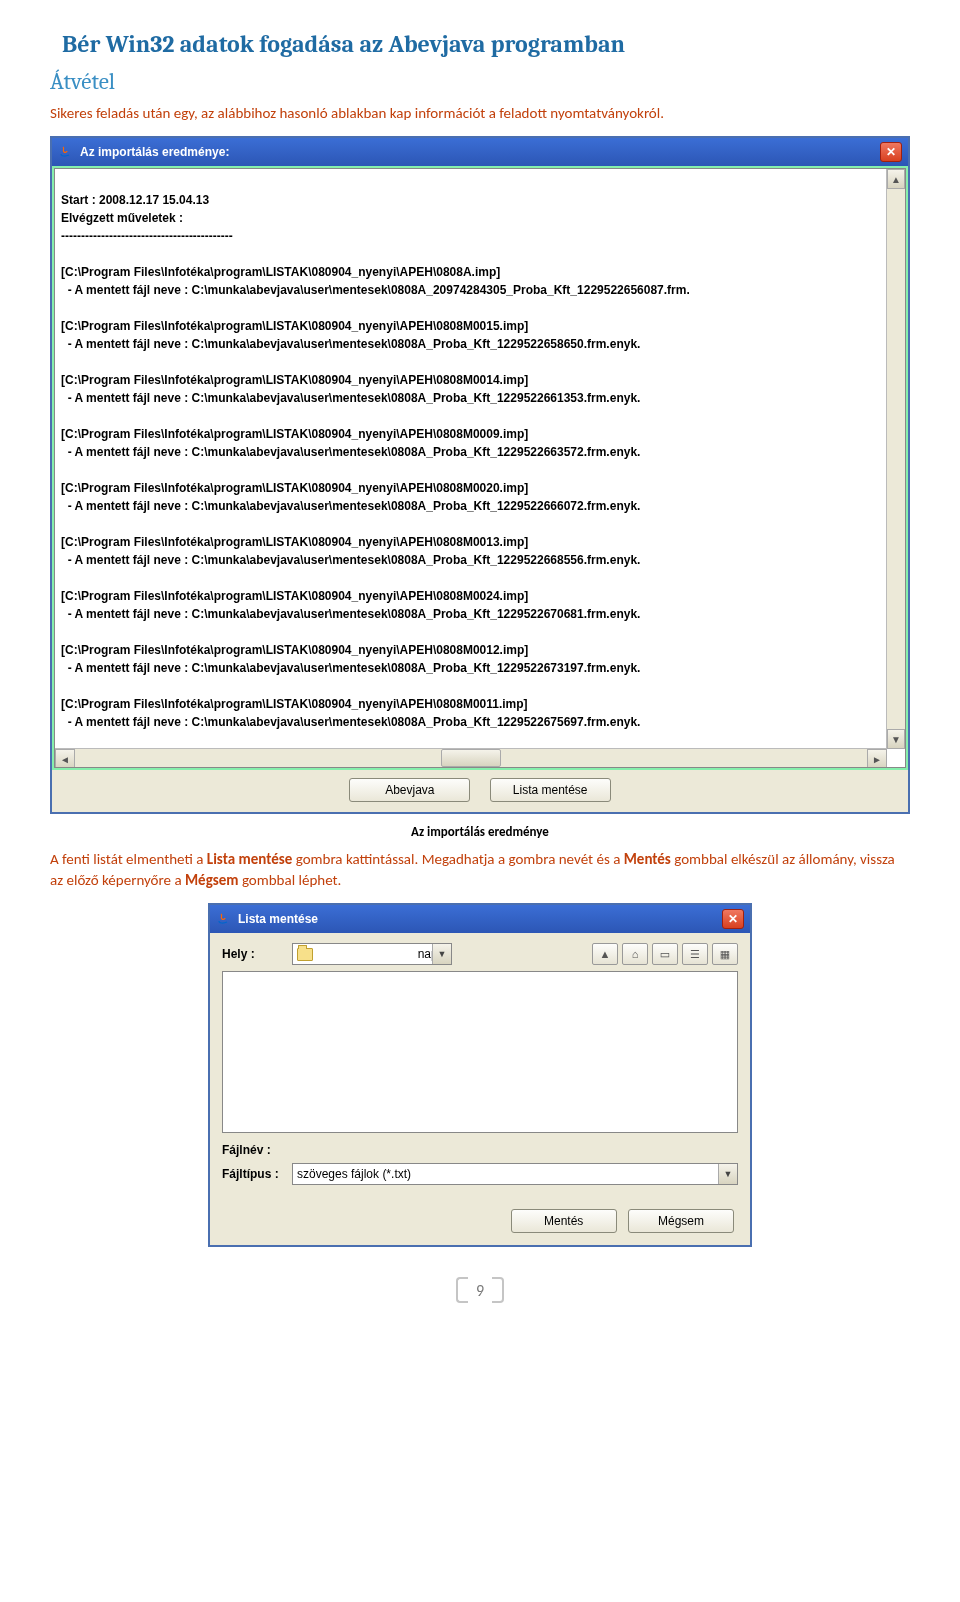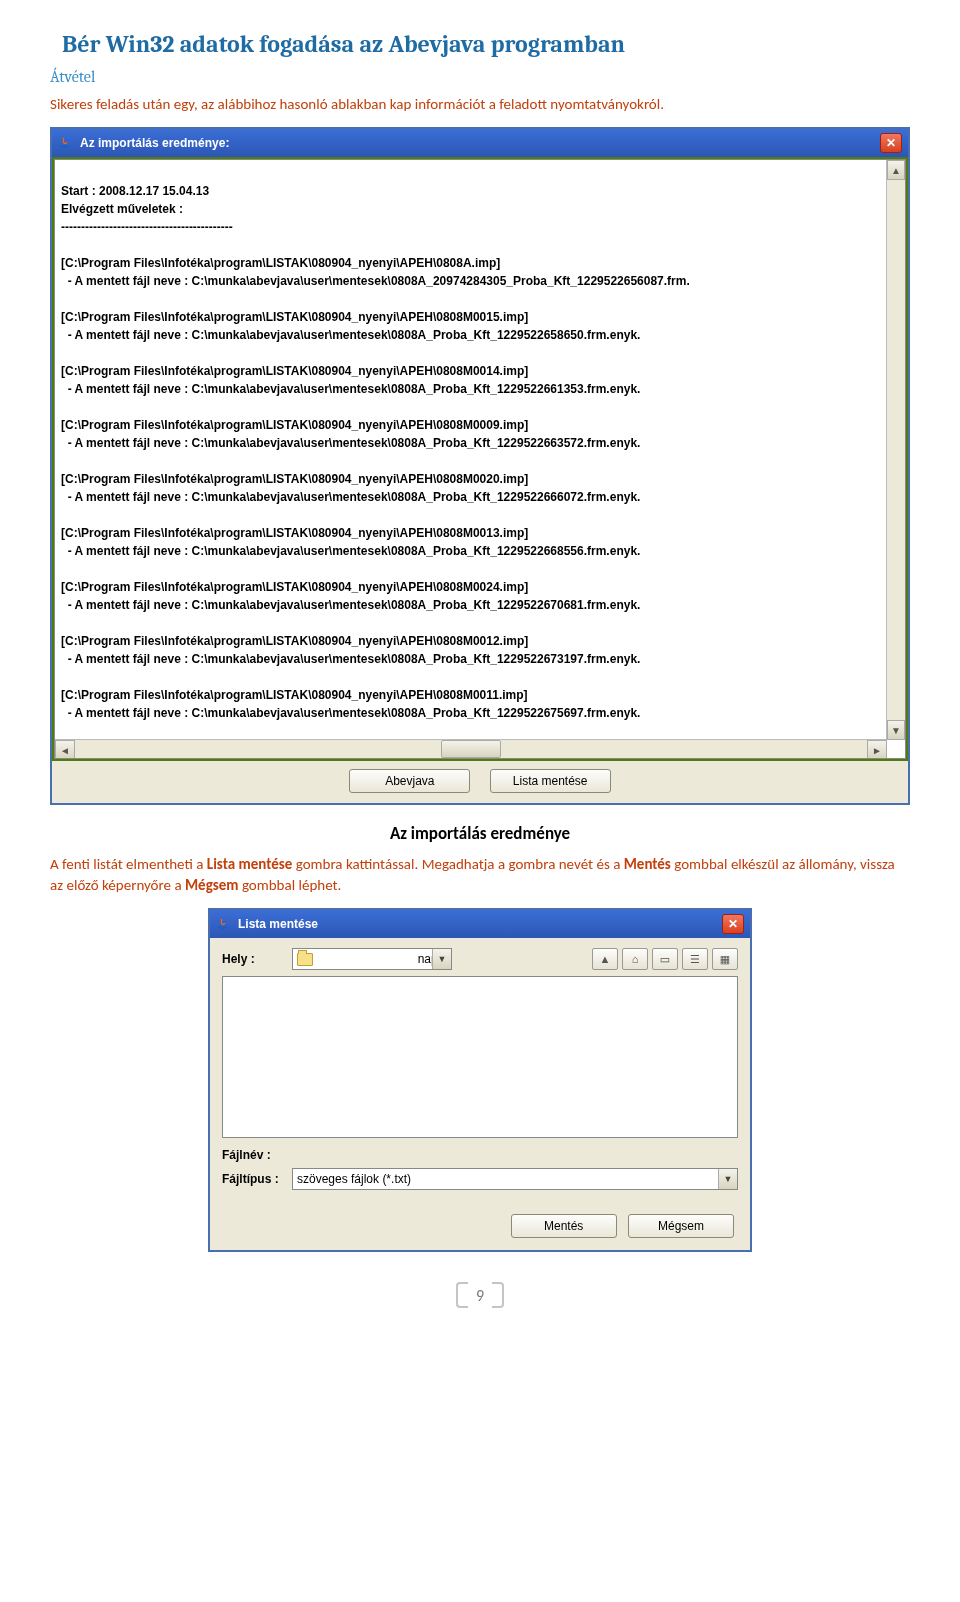--- a/index.html
+++ b/index.html
@@ -11,37 +11,37 @@
     box-sizing: border-box;
   }
   h1.doc-title {
     color: #1f6ba3;
     font-size: 24px;
     font-weight: bold;
     margin: 0 0 10px 12px;
   }
   h2.doc-subtitle {
     color: #3a8fc4;
-    font-size: 16px;
+    font-size: 23px;
     font-weight: normal;
     margin: 0 0 8px 0;
   }
   p.doc-para {
     font-family: Calibri, Arial, sans-serif;
     font-size: 15px;
     color: #c2410c;
     margin: 0 0 12px 0;
     line-height: 1.4;
   }
   .window {
     border: 2px solid #4a6fb0;
     font-family: Tahoma, Arial, sans-serif;
     font-size: 12px;
-    margin: 6px 0 18px 0;
-    background: #4d7c0f;
+    margin: 6px 0 10px 0;
+    background: #86efac;
   }
   .titlebar {
     background: linear-gradient(#3b6ed5, #2c56b5);
     color: #fff;
     font-weight: bold;
     padding: 4px 6px;
     display: flex;
     align-items: center;
   }
   .java-icon {
@@ -132,21 +132,21 @@
     border: 1px solid #8a8a7a;
     border-radius: 3px;
     font-family: Tahoma, Arial, sans-serif;
     font-size: 12px;
     color: #000;
     text-align: center;
     margin: 0 8px;
   }
   .caption {
     font-family: Calibri, Arial, sans-serif;
-    font-size: 17px;
+    font-size: 13px;
     font-weight: bold;
     text-align: center;
     margin: 8px 0 10px 0;
   }
   
   .save-window {
     width: 540px;
     margin: 8px auto 0 auto;
     border: 2px solid #4a6fb0;
     background: #ece9d8;

